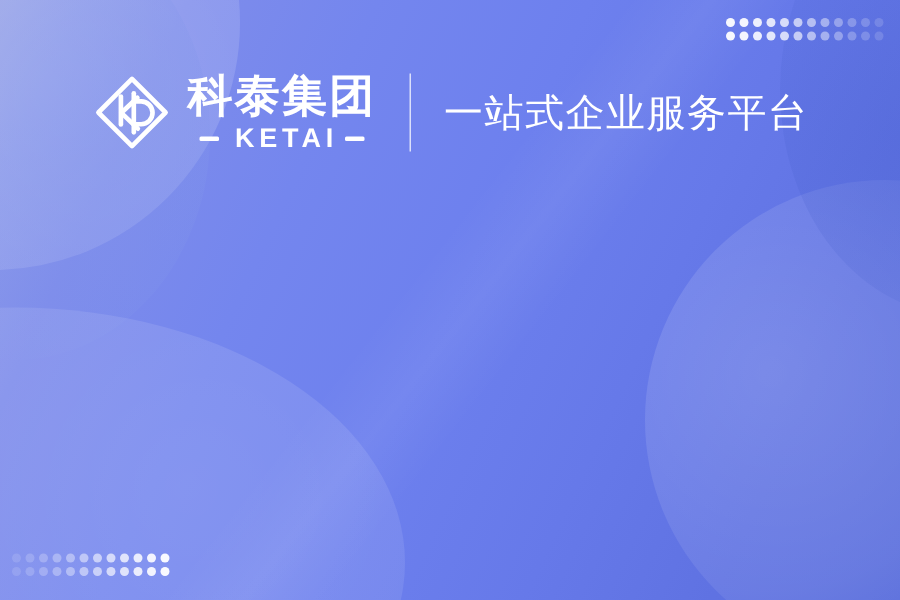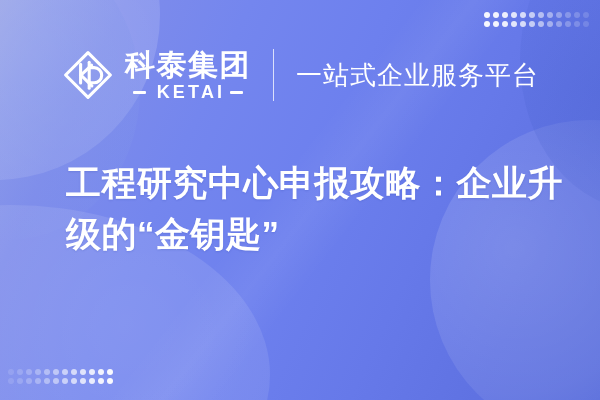--- a/index.html
+++ b/index.html
@@ -319,15 +319,14 @@
     </div>
 
     <div class="divider"></div>
 
     <div class="slogan-block">
       <span class="slogan-main">一站式企业服务平台</span>
     </div>
 
   </div>
 
-  <div class="headline">工程研究中心申报攻略：企业升级的“金钥匙”</div>
 
 </div>
 
 </body></html>

